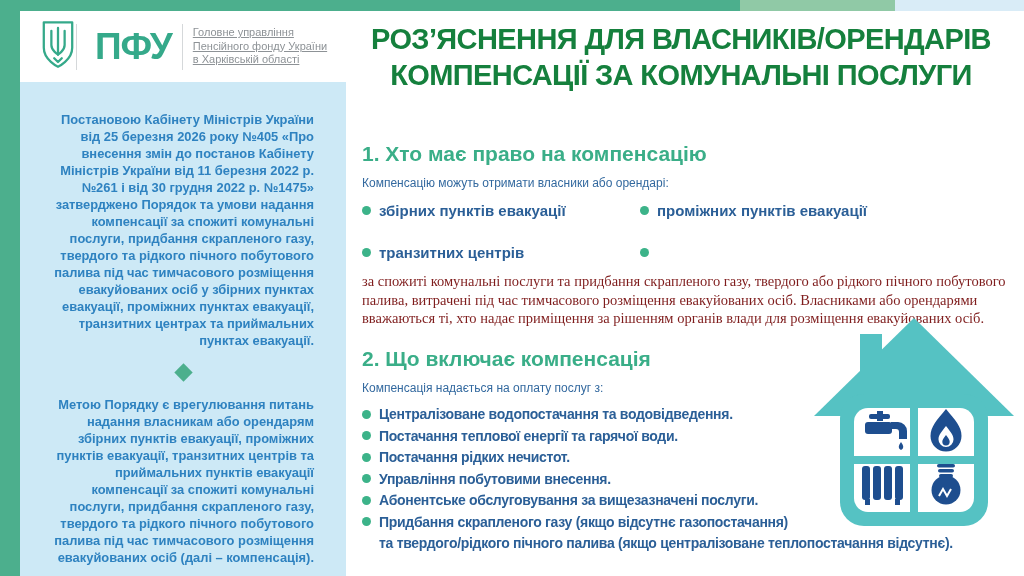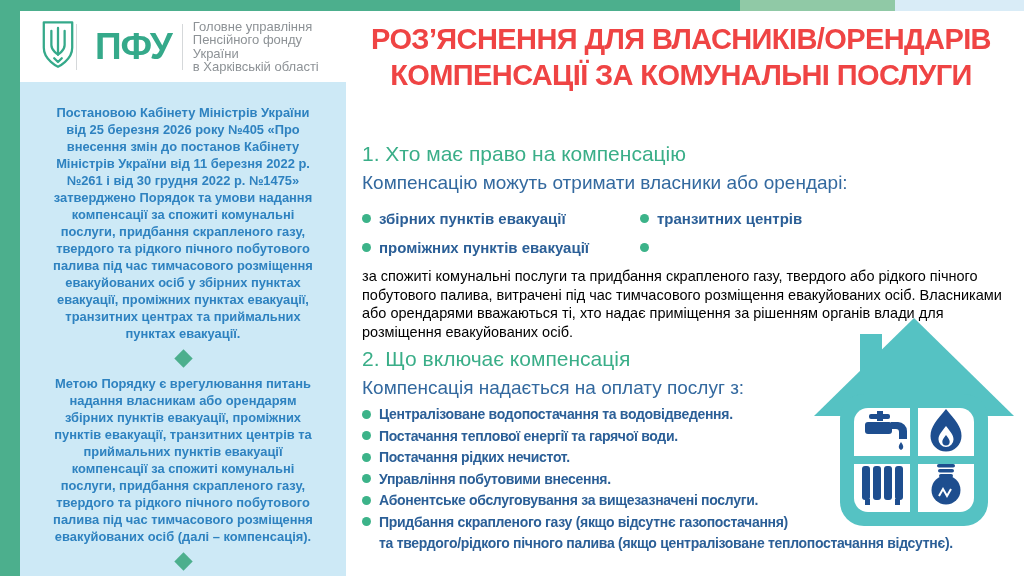--- a/index.html
+++ b/index.html
@@ -13,42 +13,42 @@
   .strip{position:absolute;top:0;height:11px;}
   .strip.s1{left:20px;width:720px;background:#4caf8d;}
   .strip.s2{left:740px;width:155px;background:#90c9a6;}
   .strip.s3{left:895px;width:129px;background:#d9ecf7;}
 
   
   .logo-bar{position:absolute;left:20px;top:11px;width:326px;height:71px;background:#fff;
     display:flex;align-items:center;padding-left:20px;box-sizing:border-box;}
   .logo-abbr{font-size:37px;font-weight:800;color:#35a98a;letter-spacing:-1px;margin:0 10px 0 8px;}
   .logo-divider{width:1px;height:46px;background:#d5d8da;margin-right:10px;flex:none;}
-  .logo-org{font-size:13px;line-height:13.5px;color:#8d9296;font-weight:500;}
+  .logo-org{font-size:11px;line-height:13.5px;color:#8d9296;font-weight:500;text-decoration:underline;}
 
   
   .sidebar{position:absolute;left:20px;top:82px;width:326px;height:494px;background:#cde9f6;
     box-sizing:border-box;padding:12px 15px 8px;text-align:center;
     color:#2e82c0;font-size:12.9px;font-weight:600;line-height:17px;}
-  .sidebar p{margin:10px;}
+  .sidebar p{margin:17px;text-align:right;}
   .diamond{width:13px;height:13px;background:#4caf8d;transform:rotate(45deg);margin:10px auto;}
 
   
   .main{position:absolute;left:346px;top:11px;width:678px;height:565px;box-sizing:border-box;}
   .title{position:absolute;top:10px;left:8px;right:16px;text-align:center;
-    color:#ef4444;font-weight:bold;font-size:29px;line-height:36px;letter-spacing:-0.6px;}
+    color:#15803d;font-weight:bold;font-size:29px;line-height:36px;letter-spacing:-0.6px;}
   .sec{position:absolute;left:16px;right:14px;}
   .sec1{top:130px;}
   .sec2{top:335px;}
-  .sec-heading{color:#3aae88;font-size:21px;font-weight:normal;line-height:25px;margin:0;}
-  .intro{color:#33699f;font-size:19px;line-height:18px;margin:8px 0 0;}
-  .grid{display:grid;grid-template-columns:278px 1fr;row-gap:11px;margin-top:18px;}
+  .sec-heading{color:#3aae88;font-size:21px;font-weight:bold;line-height:25px;margin:0;}
+  .intro{color:#33699f;font-size:12px;line-height:18px;margin:8px 0 0;}
+  .grid{display:grid;grid-template-columns:278px 1fr;row-gap:24px;margin-top:10px;}
   .bullet-item{display:flex;gap:8px;color:#2b5f97;font-weight:bold;font-size:15px;line-height:18px;}
   .dot{width:9px;height:9px;border-radius:50%;background:#3cb389;margin-top:4px;flex:none;}
-  .para{color:#000000;font-size:14.5px;line-height:18.5px;margin:10px 0 0;max-width:655px;}
+  .para{color:#7f1d1d;font-size:14.5px;line-height:18.5px;margin:10px 0 0;max-width:655px;font-family:Liberation Serif, serif;}
   .services{margin-top:9px;display:flex;flex-direction:column;gap:4px;max-width:655px;}
   .services .bullet-item{font-size:14px;line-height:17.5px;letter-spacing:-0.3px;}
   .services .dot{margin-top:3.5px;}
   .cont .dot{visibility:hidden;}
 
   .house{position:absolute;left:468px;top:305px;width:202px;height:212px;}
 </style>
 </head>
 <body>
 
@@ -94,25 +94,25 @@
   <div class="sec sec1">
     <h2 class="sec-heading">1. Хто має право на компенсацію</h2>
     <p class="intro">Компенсацію можуть отримати власники або орендарі:</p>
     <div class="grid">
       <div class="bullet-item">
         <span class="dot"></span>
         <span>збірних пунктів евакуації</span>
       </div>
       <div class="bullet-item">
         <span class="dot"></span>
-        <span>транзитних центрів</span>
+        <span>проміжних пунктів евакуації</span>
       </div>
       <div class="bullet-item">
         <span class="dot"></span>
-        <span>проміжних пунктів евакуації</span>
+        <span>транзитних центрів</span>
       </div>
       <div class="bullet-item">
         <span class="dot"></span>
       </div>
     </div>
     <p class="para">за спожиті комунальні послуги та придбання скрапленого газу, твердого або рідкого пічного побутового палива, витрачені під час тимчасового розміщення евакуйованих осіб. Власниками або орендарями вважаються ті, хто надає приміщення за рішенням органів влади для розміщення евакуйованих осіб.</p>
   </div>
 
   <div class="sec sec2">
     <h2 class="sec-heading">2. Що включає компенсація</h2>

